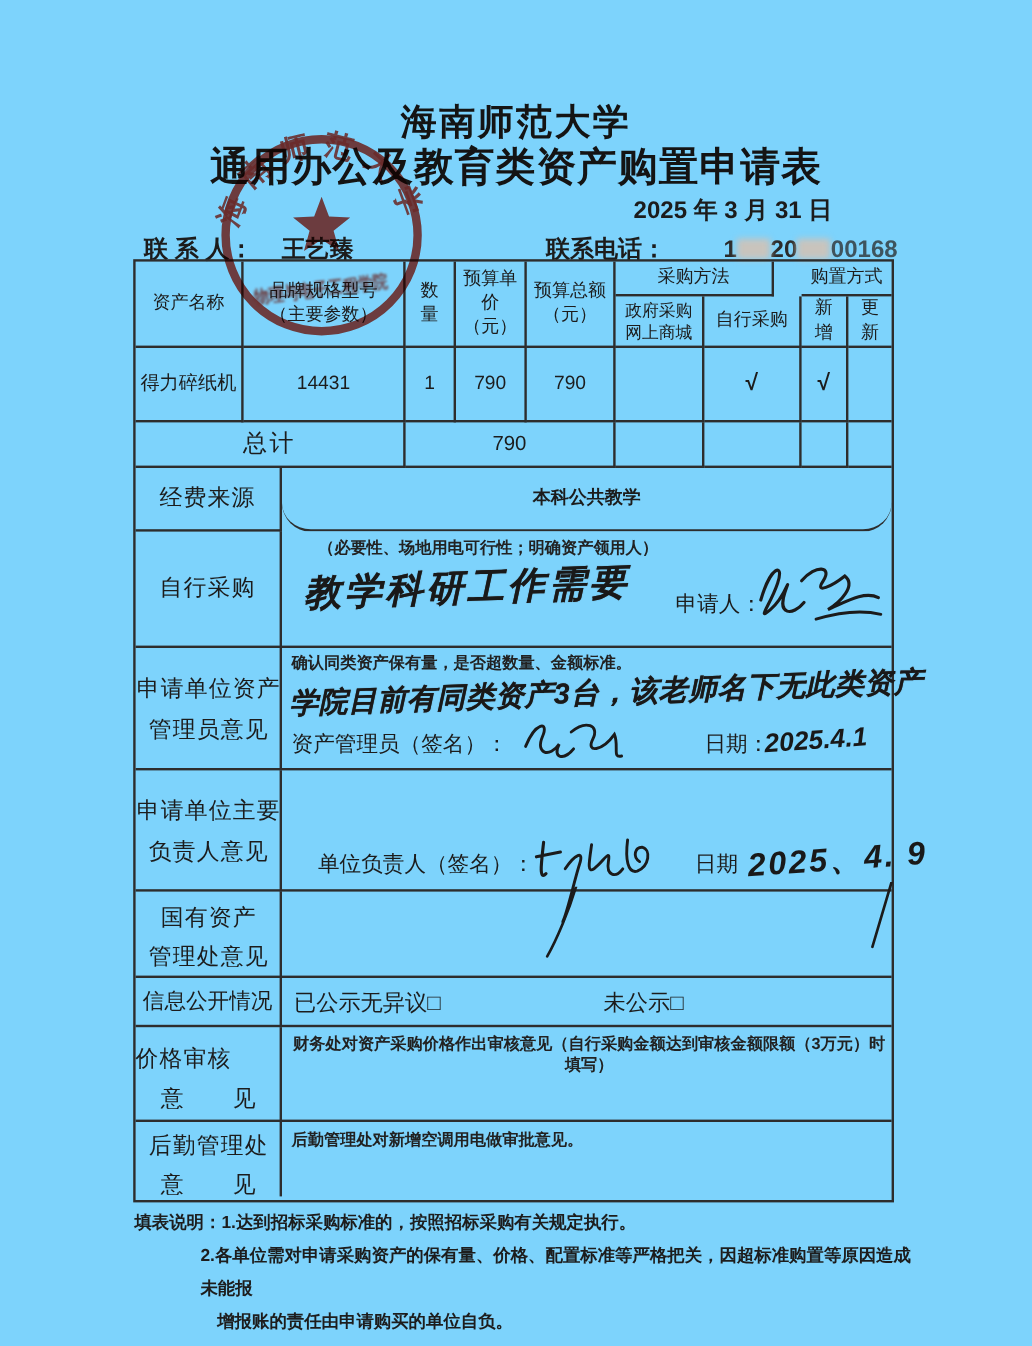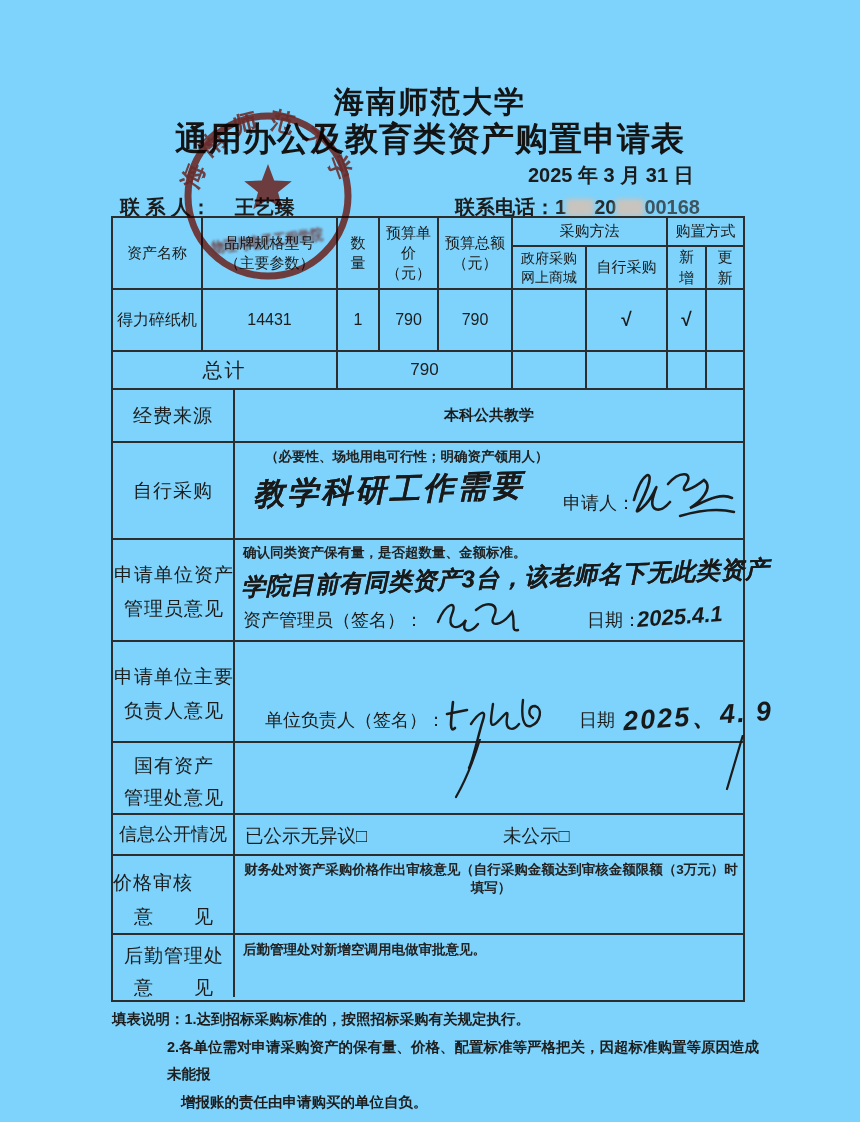--- a/index.html
+++ b/index.html
@@ -20,21 +20,21 @@
   .hand-cjk{position:absolute;font-weight:700;font-style:italic;color:#191919;white-space:nowrap;
             transform:rotate(-2deg);text-shadow:0 0 0.6px #333;}
   .hand-num{position:absolute;font-weight:700;font-style:italic;color:#191919;white-space:nowrap;transform:rotate(-4deg);}
   .signlab{position:absolute;font-size:18px;color:#1c1c1c;white-space:nowrap;}
   .check{font-size:19px;font-weight:600;}
   .footer{position:absolute;left:112px;top:1006px;width:648px;font-size:14.5px;font-weight:700;color:#1d1d1d;line-height:1.9;}
   .footer .f2{margin-left:55px;} .footer .f3{margin-left:69px;}
   .seal{position:absolute;left:178px;top:106px;width:180px;height:180px;mix-blend-mode:multiply;opacity:0.95;}
   .redact{display:inline-block;width:28px;height:17px;background:#c9c4bd;filter:blur(2.5px);border-radius:2px;vertical-align:-2px;}
   .sig{position:absolute;}
-  .phone{font-size:20px;font-weight:700;white-space:nowrap;}
+  .phone{font-size:20px;font-weight:700;white-space:nowrap;margin-left:48px;}
 </style>
 </head>
 <body>
 
 <div class="page">
 
   <div class="abs title1">海南师范大学</div>
   <div class="abs title2">通用办公及教育类资产购置申请表</div>
 
   <div class="abs meta" style="left:528px;top:162px;">2025 年 3 月 31 日</div>
@@ -61,21 +61,21 @@
     </div>
     <div class="c" style="left:267px;top:0;width:59px;height:72px;flex-direction:column;">
       <span>预算单</span>
       <span>价</span>
       <span>（元）</span>
     </div>
     <div class="c" style="left:326px;top:0;width:74px;height:72px;flex-direction:column;">
       <span>预算总额</span>
       <span>（元）</span>
     </div>
-    <div class="c" style="left:400px;top:0;width:155px;height:29px;">采购方法</div>
+    <div class="c" style="left:400px;top:0;width:132px;height:29px;">采购方法</div>
     <div class="c" style="left:400px;top:29px;width:74px;height:43px;flex-direction:column;font-size:14px;">
       <span>政府采购</span>
       <span>网上商城</span>
     </div>
     <div class="c" style="left:474px;top:29px;width:81px;height:43px;">自行采购</div>
     <div class="c nr" style="left:555px;top:0;width:75px;height:29px;">购置方式</div>
     <div class="c" style="left:555px;top:29px;width:39px;height:43px;flex-direction:column;">
       <span>新</span>
       <span>增</span>
     </div>
@@ -95,21 +95,21 @@
     <div class="c nr" style="left:594px;top:72px;width:36px;height:62px;"></div>
 
     <div class="c" style="left:0;top:134px;width:225px;height:38px;font-size:20px;letter-spacing:2px;">总计</div>
     <div class="c" style="left:225px;top:134px;width:175px;height:38px;font-size:17px;">790</div>
     <div class="c" style="left:400px;top:134px;width:74px;height:38px;"></div>
     <div class="c" style="left:474px;top:134px;width:81px;height:38px;"></div>
     <div class="c" style="left:555px;top:134px;width:39px;height:38px;"></div>
     <div class="c nr" style="left:594px;top:134px;width:36px;height:38px;"></div>
 
     <div class="c lbl" style="left:0;top:172px;width:122px;height:53px;">经费来源</div>
-    <div class="c nr" style="left:122px;top:172px;width:508px;height:53px;font-size:15px;font-weight:700;">本科公共教学</div>
+    <div class="c nr" style="left:122px;top:172px;width:508px;height:53px;font-size:15px;font-weight:700;border-radius:24px;">本科公共教学</div>
 
     <div class="c lbl" style="left:0;top:225px;width:122px;height:97px;">自行采购</div>
     <div class="c nr comp" style="left:122px;top:225px;width:508px;height:97px;">
       <span class="hint" style="left:8px;top:5px;margin-left:22px;">（必要性、场地用电可行性；明确资产领用人）</span>
       <span class="hand-cjk" style="left:18px;top:26px;font-size:31px;letter-spacing:3px;">教学科研工作需要</span>
       <span class="signlab" style="left:328px;top:48px;">申请人：</span>
       <svg class="sig" style="left:385px;top:15px;" width="120" height="72" viewBox="0 0 120 72">
         <path d="M14,42 C22,14 34,10 28,28 C22,46 10,60 22,50 C34,40 40,18 34,36 C28,54 40,56 50,44" fill="none" stroke="#1b1b1b" stroke-width="2.6" stroke-linecap="round"></path>
         <path d="M48,26 C60,12 74,14 66,26 C58,38 74,30 84,22 C94,30 80,44 70,50 C84,44 100,34 112,40" fill="none" stroke="#1b1b1b" stroke-width="2.6" stroke-linecap="round"></path>
         <path d="M60,58 C80,52 98,50 114,54" fill="none" stroke="#1b1b1b" stroke-width="2.4" stroke-linecap="round"></path>

